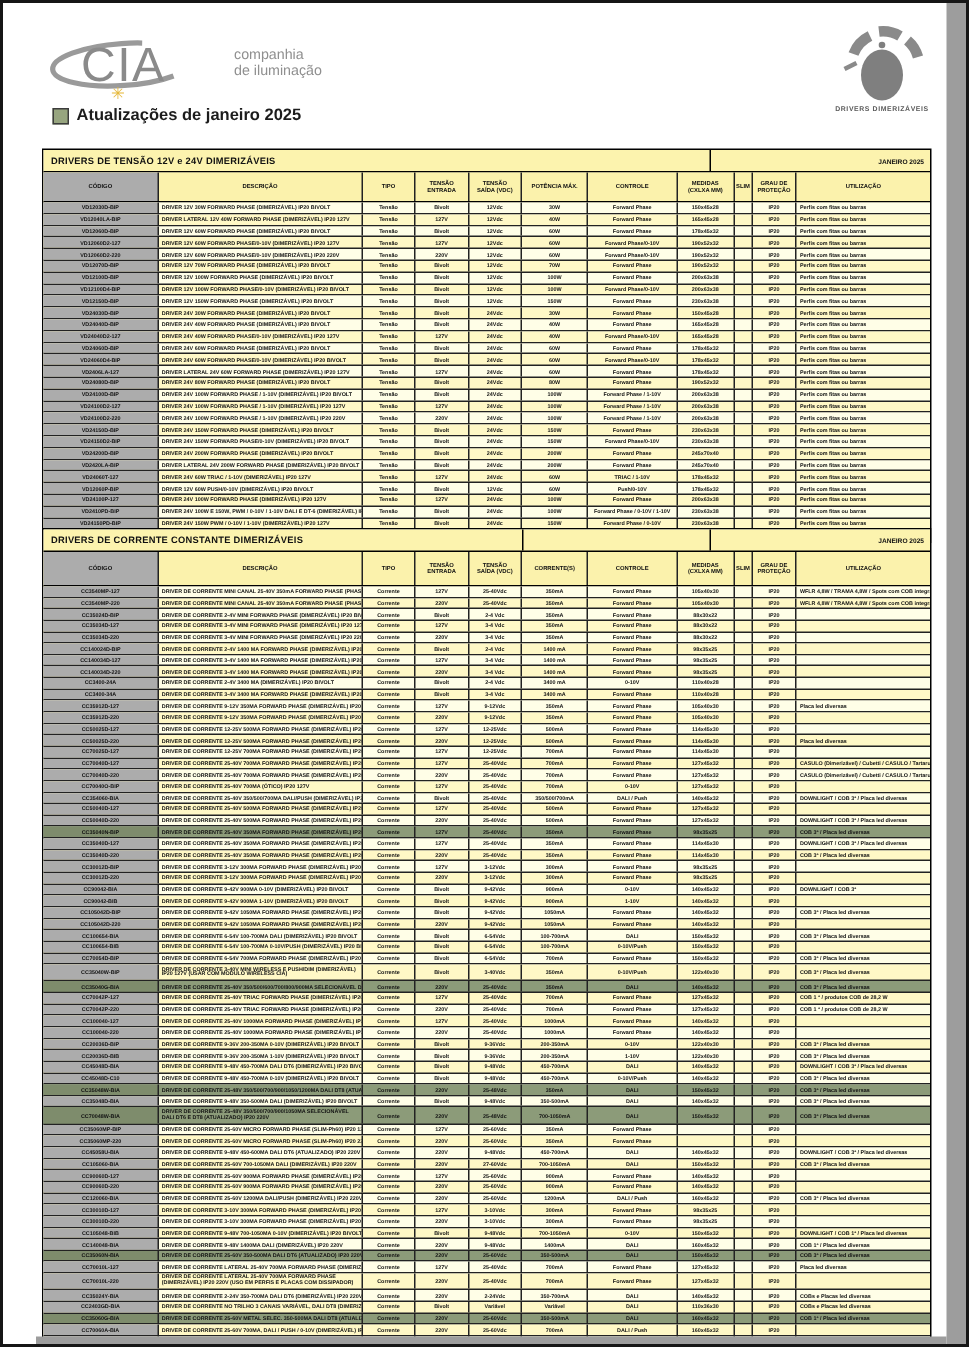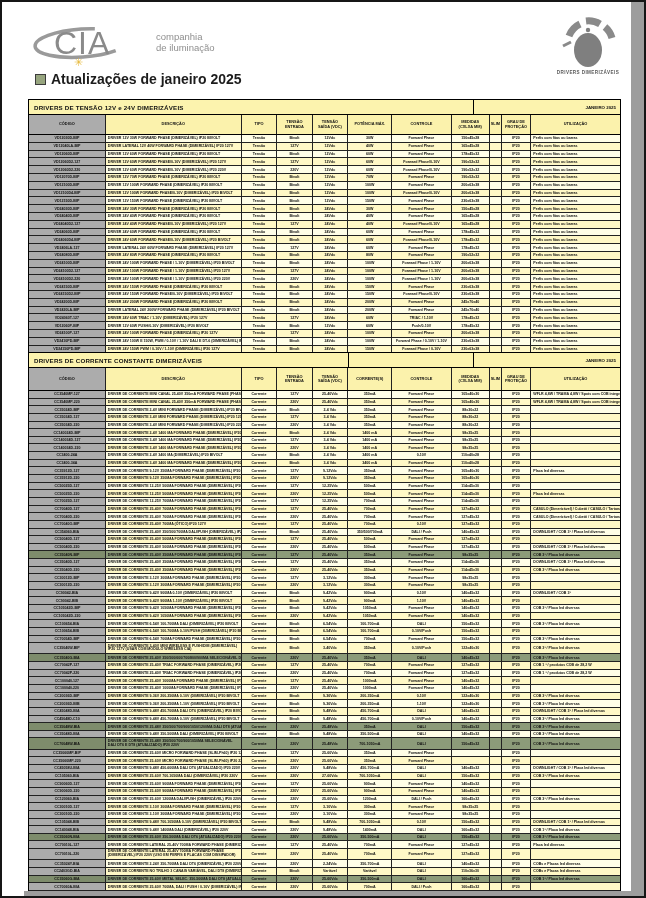--- a/index.html
+++ b/index.html
@@ -7,21 +7,21 @@
          font-family:"Liberation Sans", sans-serif;overflow:hidden;}
   .frame{position:absolute;inset:0;border:2px solid #161616;pointer-events:none;}
   .shadow-right{position:absolute;top:2px;right:2px;bottom:2px;width:13px;background:#9d9d9d;}
   .shadow-bottom{position:absolute;left:24px;right:15px;bottom:2px;height:5px;background:#9d9d9d;}
 
   
   .logo{position:absolute;left:30px;top:16px;width:230px;height:54px;display:flex;align-items:center;}
   .logo-text{margin-left:6px;color:#8f8f8f;font-size:9.5px;line-height:1.15;}
   .legend{position:absolute;left:35px;top:71px;display:flex;align-items:center;gap:5px;}
   .legend-sq{width:9px;height:9px;background:#97A57F;border:1px solid #3c3c3c;}
-  .legend-label{font-size:14px;font-weight:bold;color:#1c1c1c;}
+  .legend-label{font-size:11px;font-weight:bold;color:#1c1c1c;}
   .dial{position:absolute;left:552px;top:14px;width:72px;height:56px;}
   .dial-label{position:absolute;left:536px;top:70px;width:104px;text-align:center;
               font-size:4.6px;letter-spacing:.4px;color:#5a5a5a;font-weight:bold;}
 
   
   .table{position:absolute;left:28px;width:591px;border:1px solid #000;background:#fff;}
   .t1{top:99px;}
   .t2{top:352px;}
   .band{display:flex;background:#FCF3AE;border-bottom:1px solid #000;height:14px;align-items:stretch;}
   .band-title{flex:1;display:flex;align-items:center;padding-left:5px;font-size:6.2px;font-weight:bold;

